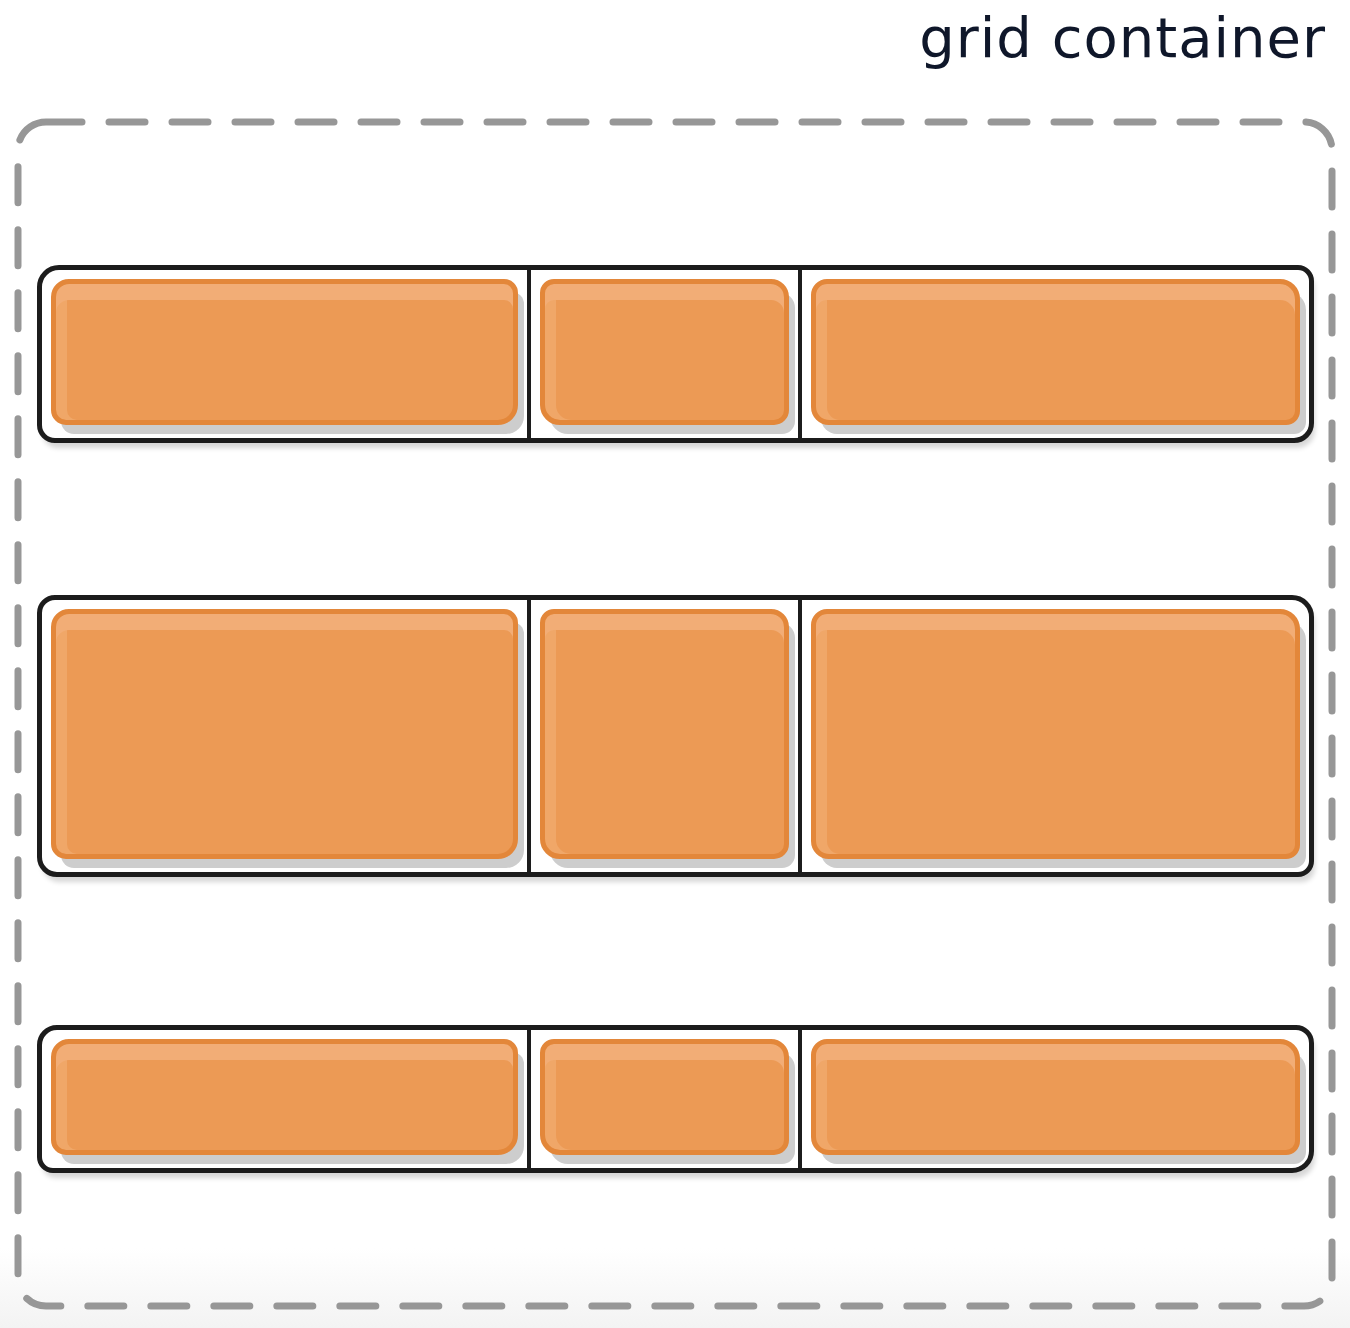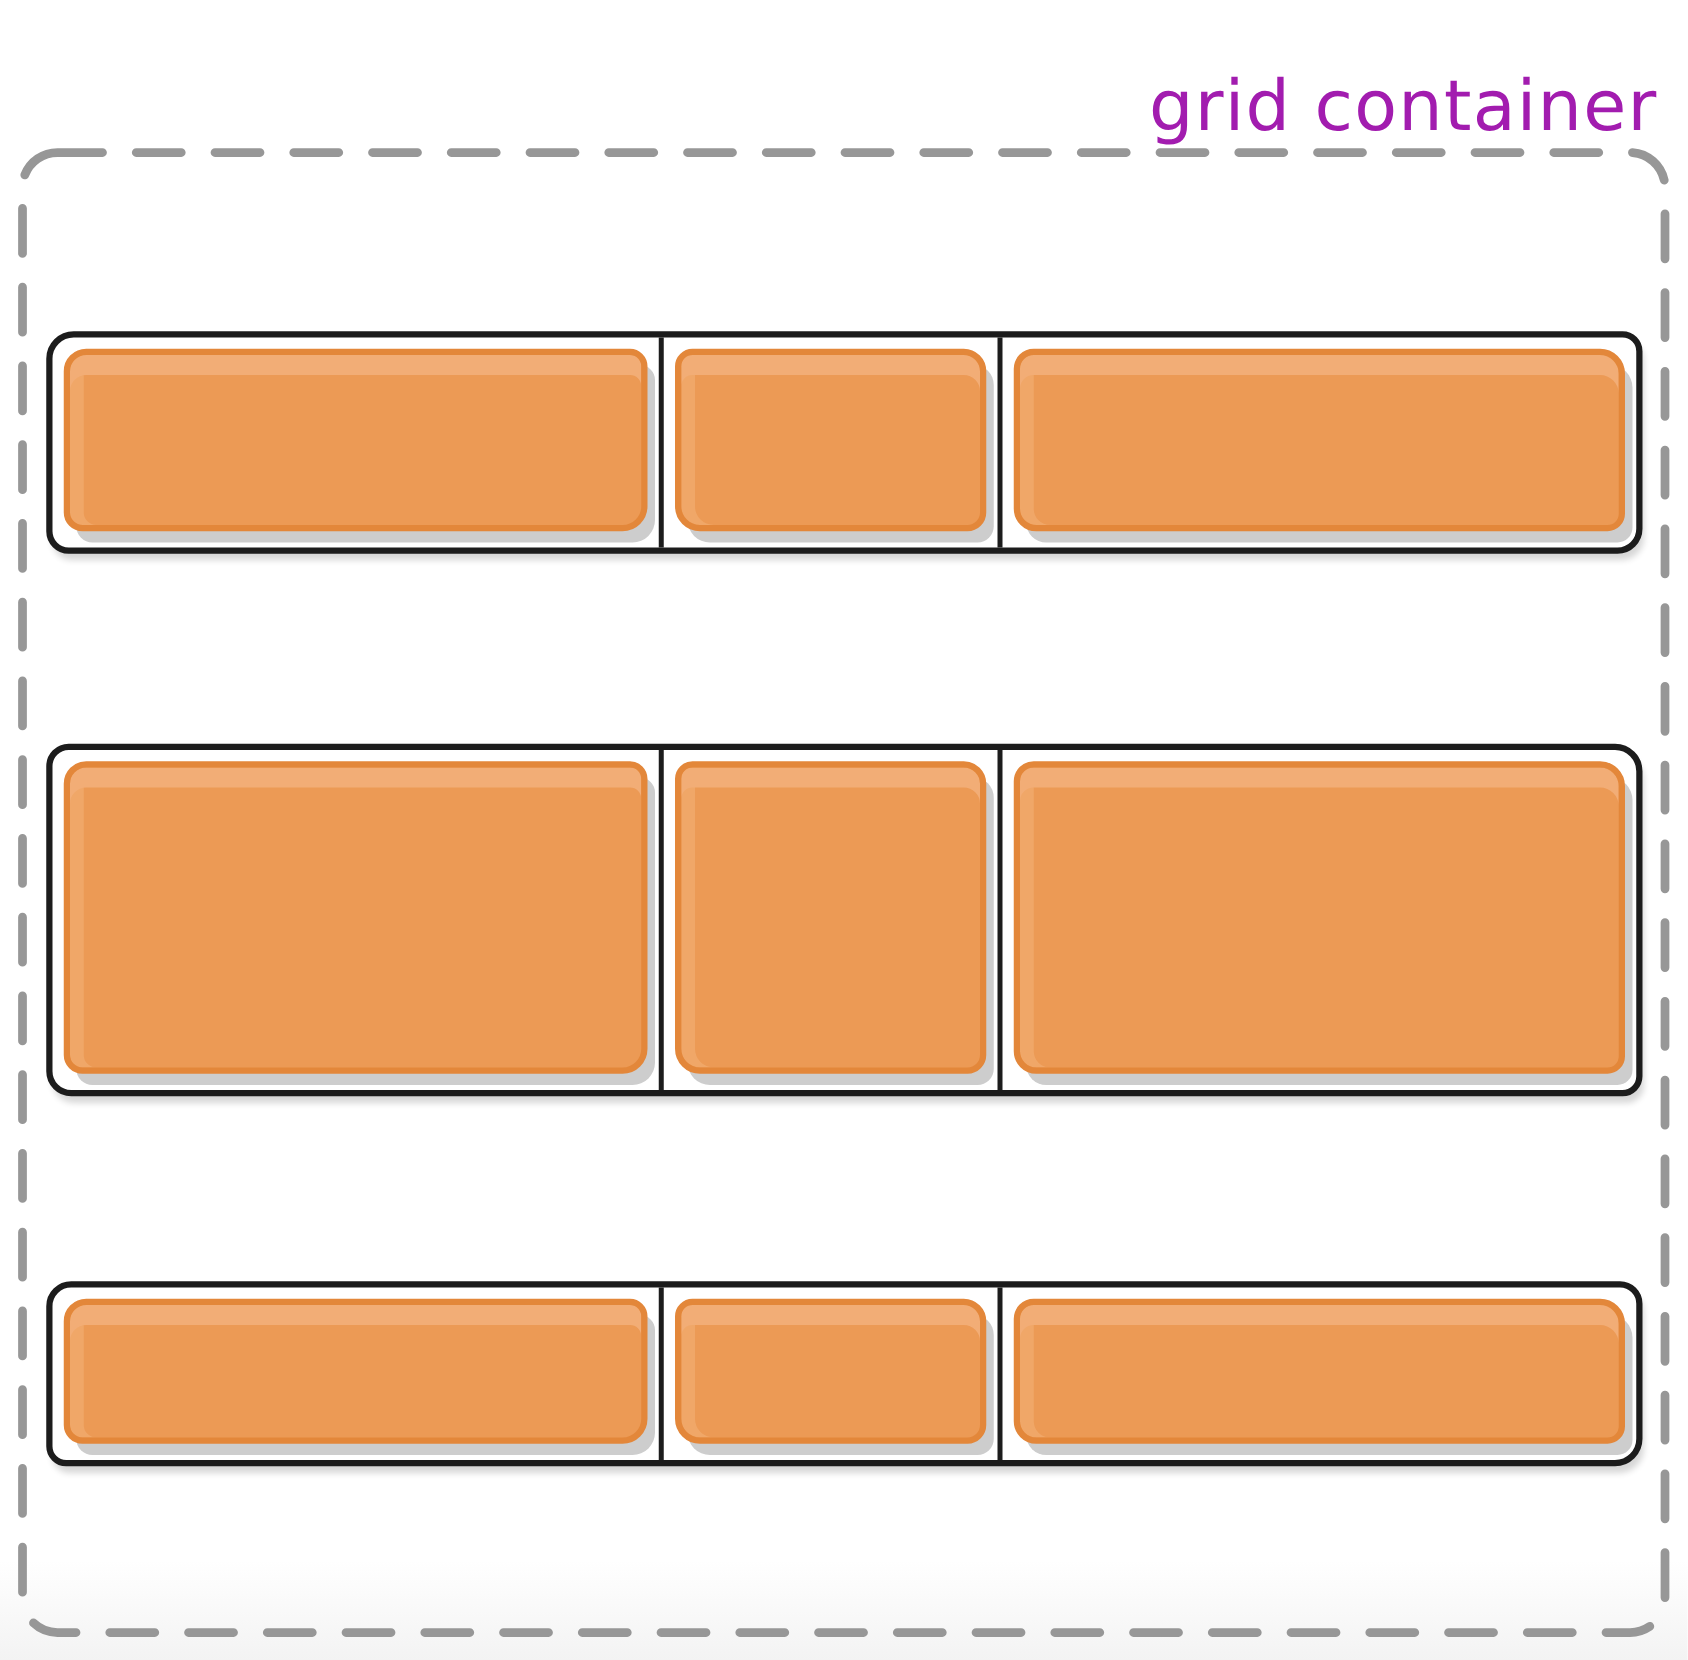--- a/index.html
+++ b/index.html
@@ -12,23 +12,22 @@
     font-family: "DejaVu Sans", "Liberation Sans", sans-serif;
   }
 
   .diagram-title {
     position: absolute;
     top: 2px;
     right: 24px;
     font-size: 56px;
     line-height: 72px;
     letter-spacing: 1px;
-    color: #a21caf;
+    color: #0f172a;
     white-space: nowrap;
-    margin-top: 48px;
   }
 
   .grid-container {
     position: absolute;
     left: 14px;
     top: 118px;
     width: 1322px;
     height: 1192px;
   }
 

